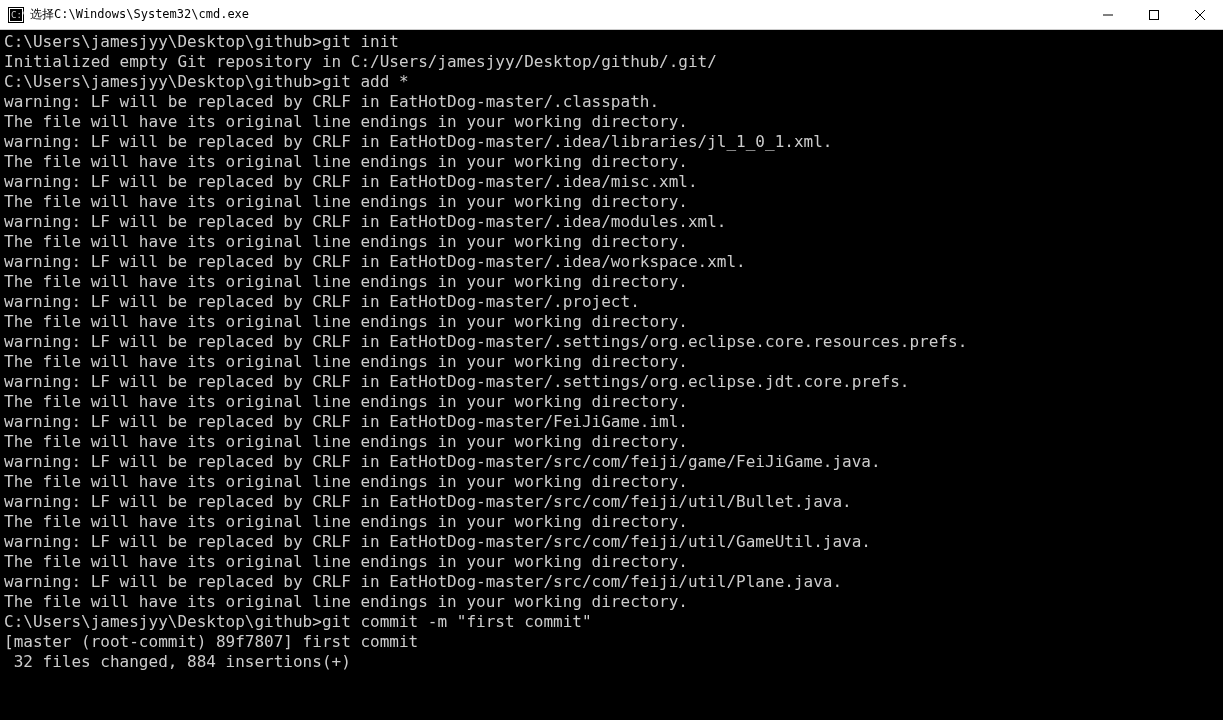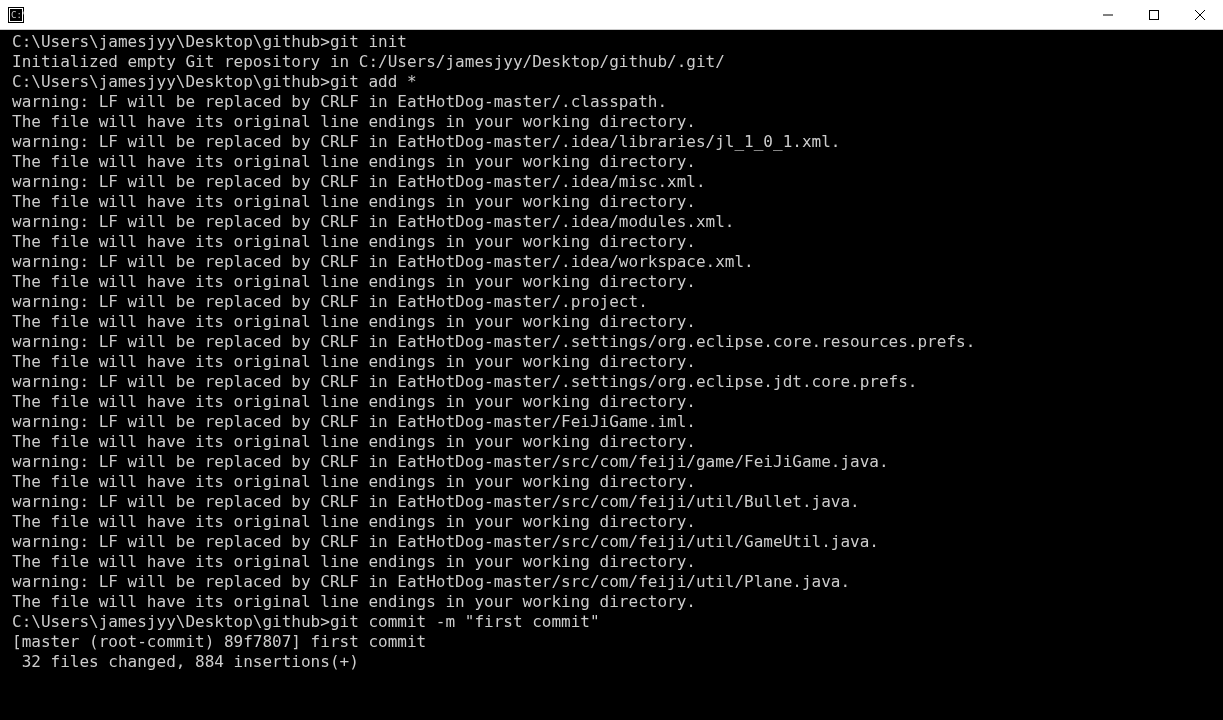--- a/index.html
+++ b/index.html
@@ -51,41 +51,42 @@
     justify-content: center;
     color: #000;
     cursor: pointer;
   }
   .terminal {
     flex: 1;
     background: #000;
     color: #ccc;
     font-size: 16px;
     line-height: 20px;
-    padding: 2px 12px;
+    padding: 2px 4px;
     white-space: pre;
     overflow: hidden;
     font-family: "NSimSun", "Consolas", monospace;
   }
   .terminal .line { display: block; }
 </style>
 </head>
 <body>
 
 <div class="window">
   <div class="titlebar">
     <div class="titlebar-left">
       <span class="app-icon">
         <svg width="16" height="16" viewBox="0 0 16 16">
           <rect x="0" y="0" width="16" height="16" fill="#000"></rect>
           <rect x="1" y="1" width="14" height="14" fill="#fff"></rect>
           <rect x="2" y="2" width="12" height="12" fill="#000"></rect>
           <text x="3" y="11" font-size="9" fill="#ccc" font-family="monospace">C:\</text>
         </svg>
       </span>
+      <span>选择C:\Windows\System32\cmd.exe</span>
     </div>
     <div class="titlebar-right">
       <div class="win-btn">
         <svg width="10" height="10" viewBox="0 0 10 10">
             <path d="M0 5h10" stroke="#000" stroke-width="1"></path>
           </svg>
       </div>
       <div class="win-btn">
         <svg width="10" height="10" viewBox="0 0 10 10">
             <rect x="0.5" y="0.5" width="9" height="9" fill="none" stroke="#000" stroke-width="1"></rect>

